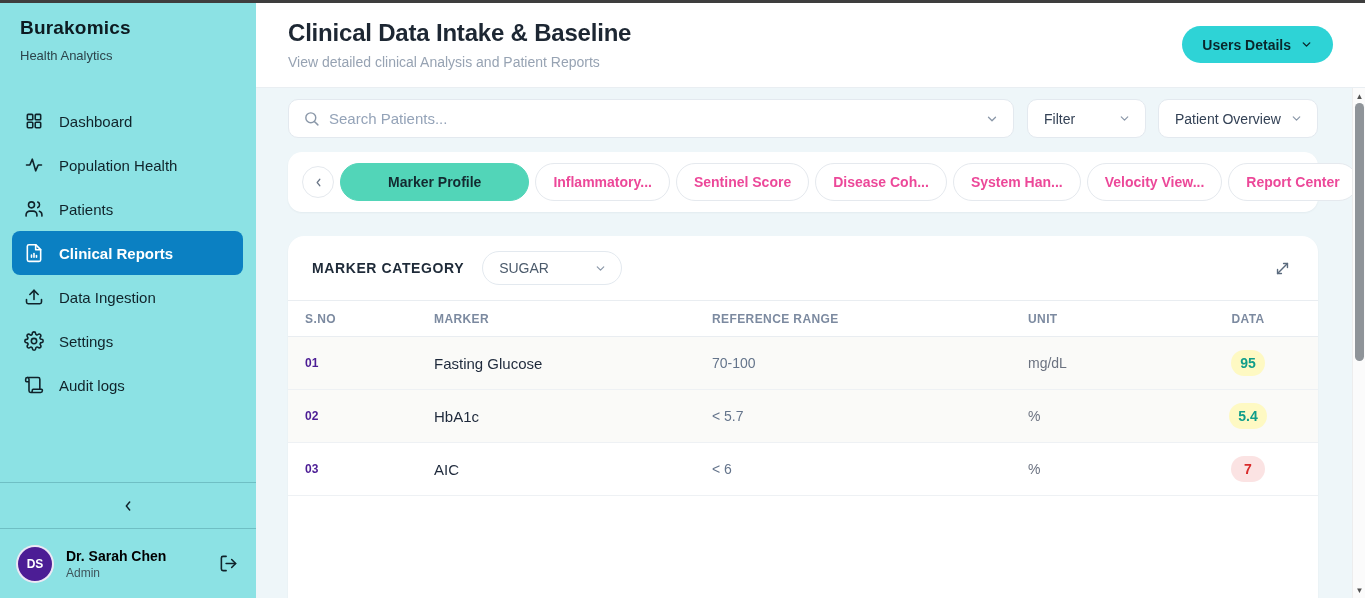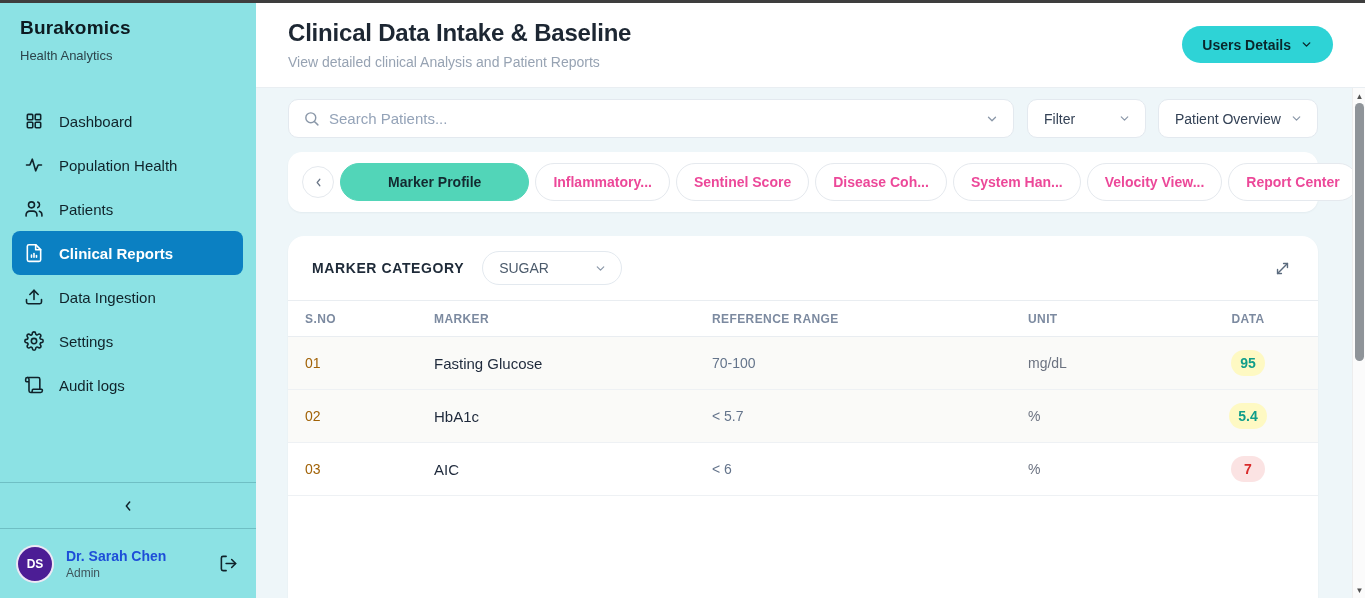--- a/index.html
+++ b/index.html
@@ -15,21 +15,21 @@
   .brand-tagline { font-size:13px; color:#2c444b; margin-top:9px; }
   .nav { margin-top:28px; }
   .nav-item { height:44px; display:flex; align-items:center; gap:15px; padding-left:24px; font-size:15px; font-weight:500; color:#10232a; cursor:pointer; }
   .nav-item .icn { width:20px; height:20px; display:flex; align-items:center; justify-content:center; }
   .nav-item svg { width:20px; height:20px; stroke:currentColor; fill:none; stroke-width:1.9; stroke-linecap:round; stroke-linejoin:round; }
   .nav-item.active { background:#0b80c2; color:#ffffff; border-radius:8px; margin:0 13px 0 12px; padding-left:12px; font-weight:600; }
   .collapse-bar { margin-top:auto; border-top:1px solid rgba(10,70,80,.22); height:46px; display:flex; align-items:center; justify-content:center; cursor:pointer; }
   .collapse-bar svg { width:16px; height:16px; stroke:#10232a; fill:none; stroke-width:2.2; stroke-linecap:round; stroke-linejoin:round; }
   .user-box { border-top:1px solid rgba(10,70,80,.22); height:70px; display:flex; align-items:center; gap:12px; padding:0 18px 0 16px; }
   .avatar { width:38px; height:38px; border-radius:50%; background:#4c1d95; border:2px solid rgba(255,255,255,.9); color:#fff; font-size:12px; font-weight:700; display:flex; align-items:center; justify-content:center; flex:none; }
-  .user-name { font-size:14px; font-weight:700; color:#1d4ed8; }
+  .user-name { font-size:14px; font-weight:700; color:#000000; }
   .user-role { font-size:12px; color:#3f565c; margin-top:2px; }
   .logout { margin-left:auto; cursor:pointer; display:flex; }
   .logout svg { width:19px; height:19px; stroke:#10232a; fill:none; stroke-width:2; stroke-linecap:round; stroke-linejoin:round; }
 
   
   .main { position:absolute; left:256px; top:0; right:0; height:598px; }
   .main-header { height:88px; background:#fff; border-bottom:1px solid #e9eef2; padding:19px 32px 0 32px; position:relative; }
   .page-title { font-size:24px; font-weight:700; color:#1d2733; letter-spacing:-.2px; }
   .page-subtitle { font-size:14px; color:#97a3b3; margin-top:7px; }
   .users-details-btn { position:absolute; right:32px; top:26px; height:37px; padding:0 20px; border-radius:19px; background:#2ed3d6; border:none; font-family:inherit; font-size:14px; font-weight:700; color:#0a272b; display:flex; align-items:center; gap:9px; cursor:pointer; }
@@ -63,21 +63,21 @@
   .category-select svg { width:13px; height:13px; stroke:#8a97a8; fill:none; stroke-width:2.2; stroke-linecap:round; stroke-linejoin:round; }
   .expand-btn { position:absolute; right:24px; top:20px; width:24px; height:24px; display:flex; align-items:center; justify-content:center; cursor:pointer; background:none; border:none; }
   .expand-btn svg { width:17px; height:17px; stroke:#5b6b7e; fill:none; stroke-width:2; stroke-linecap:round; stroke-linejoin:round; }
 
   .tbl-grid { display:grid; grid-template-columns:129px 278px 316px 150px 1fr; padding-left:17px; align-items:center; }
   .tbl-head { height:37px; border-top:1px solid #e9edf1; border-bottom:1px solid #e9edf1; }
   .tbl-head span { font-size:12px; font-weight:700; letter-spacing:.4px; color:#7c8aa0; }
   .tbl-head span.c-data, .tbl-row .c-data { justify-self:center; }
   .tbl-row { height:53px; border-bottom:1px solid #eef1f4; font-size:14px; }
   .tbl-row.shade { background:#fafaf8; }
-  .c-sno { color:#a16207; font-size:14px; }
+  .c-sno { color:#4c1d95; font-size:12px;font-weight:bold; }
   .c-marker { color:#1e293b; font-size:15px; }
   .c-range { color:#64748b; }
   .c-unit { color:#6b7280; }
   .badge { display:inline-flex; align-items:center; justify-content:center; min-width:34px; height:26px; padding:0 9px; border-radius:13px; font-size:14px; font-weight:700; }
   .badge.normal { background:#fef9c3; color:#0f9d8a; }
   .badge.high { background:#fbe3e3; color:#d92b2b; }
 
   
   .vscroll { position:absolute; right:0; top:88px; bottom:0; width:13px; background:#fbfbfb; border-left:1px solid #ededed; }
   .vscroll .arr { position:absolute; left:0; width:13px; height:12px; display:flex; align-items:center; justify-content:center; font-size:8px; color:#535353; cursor:pointer; }

